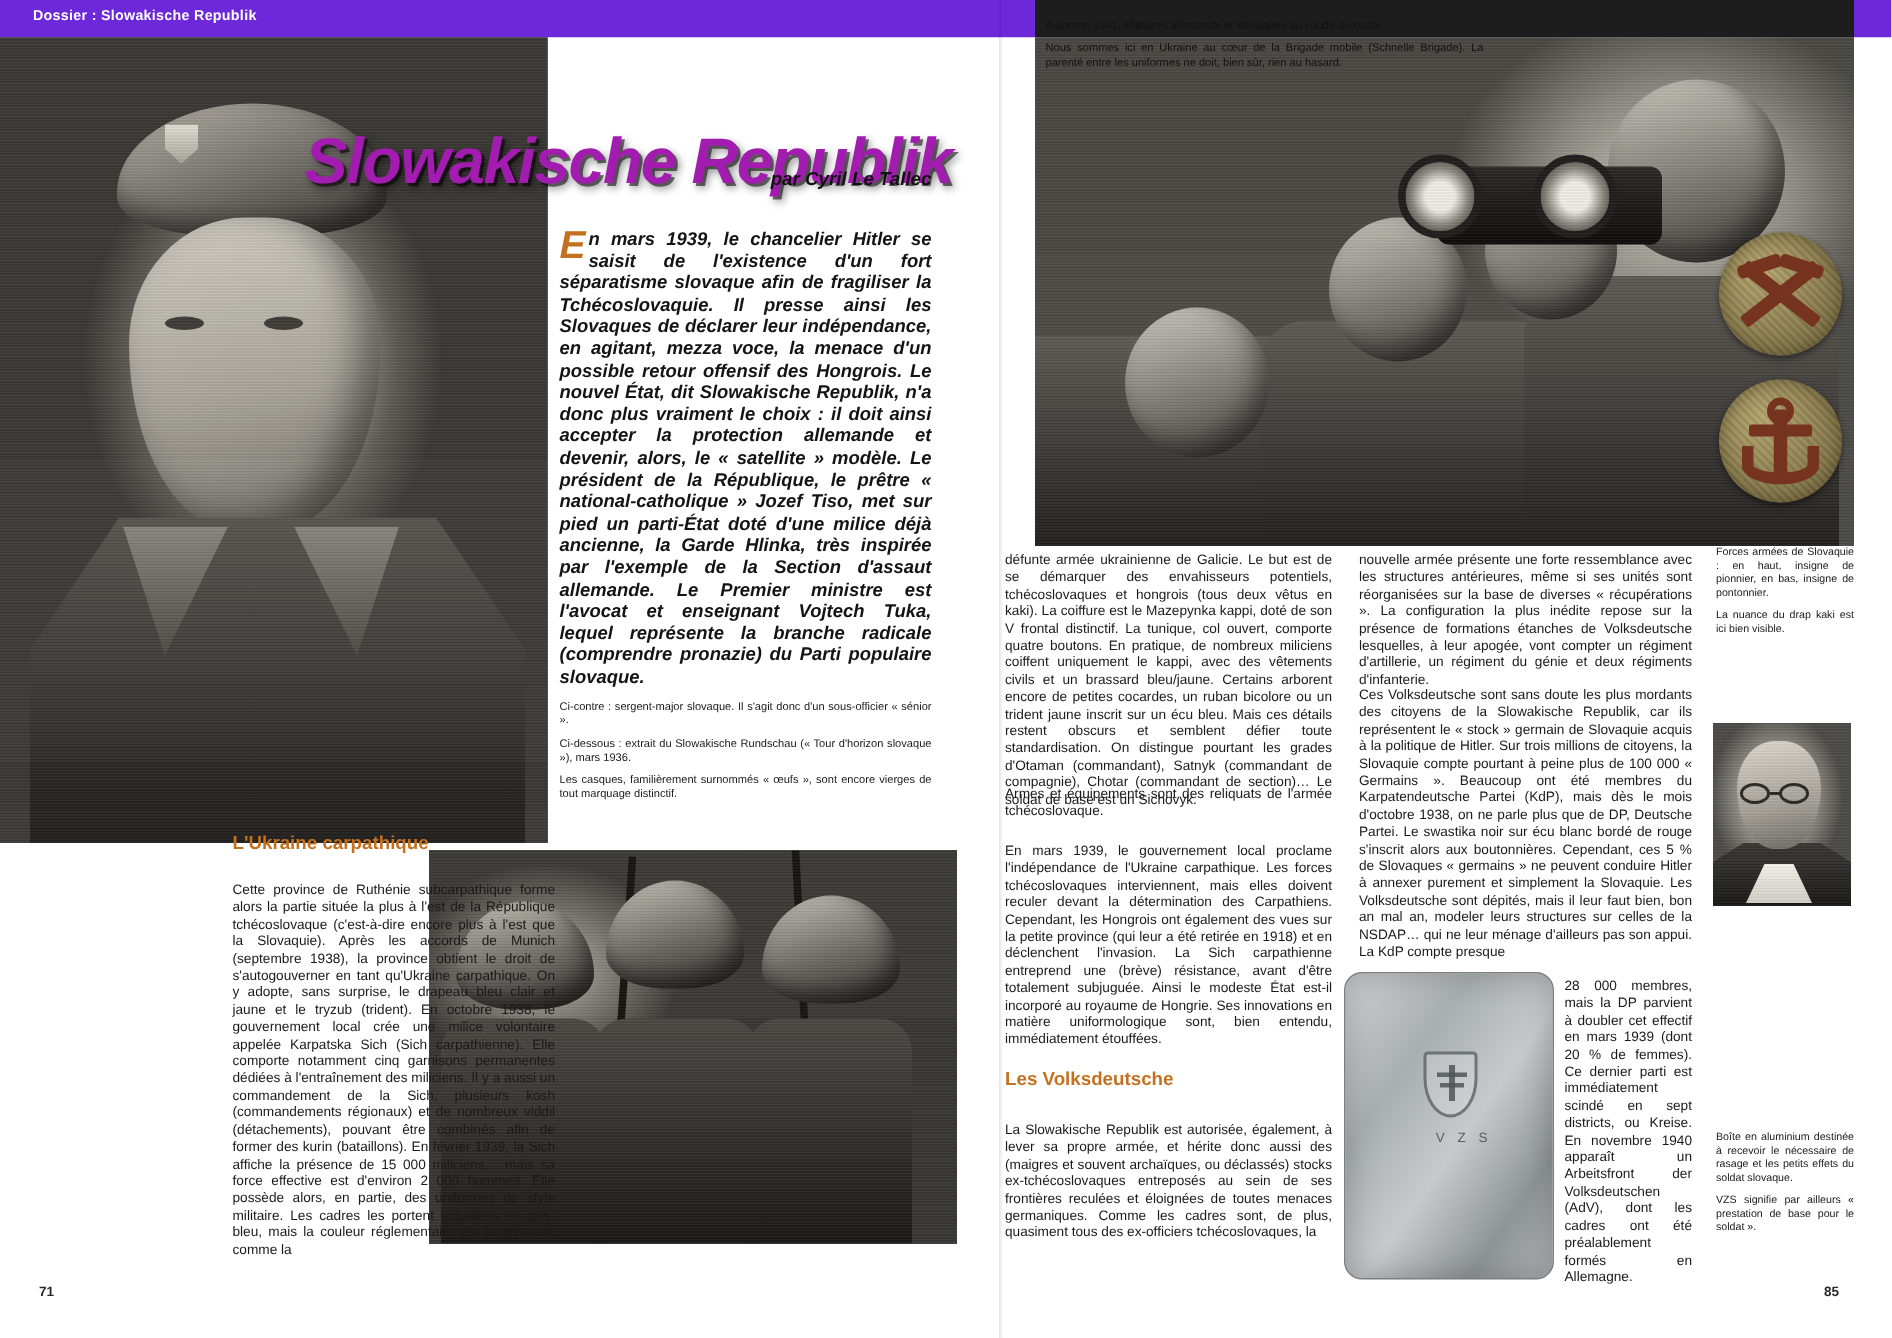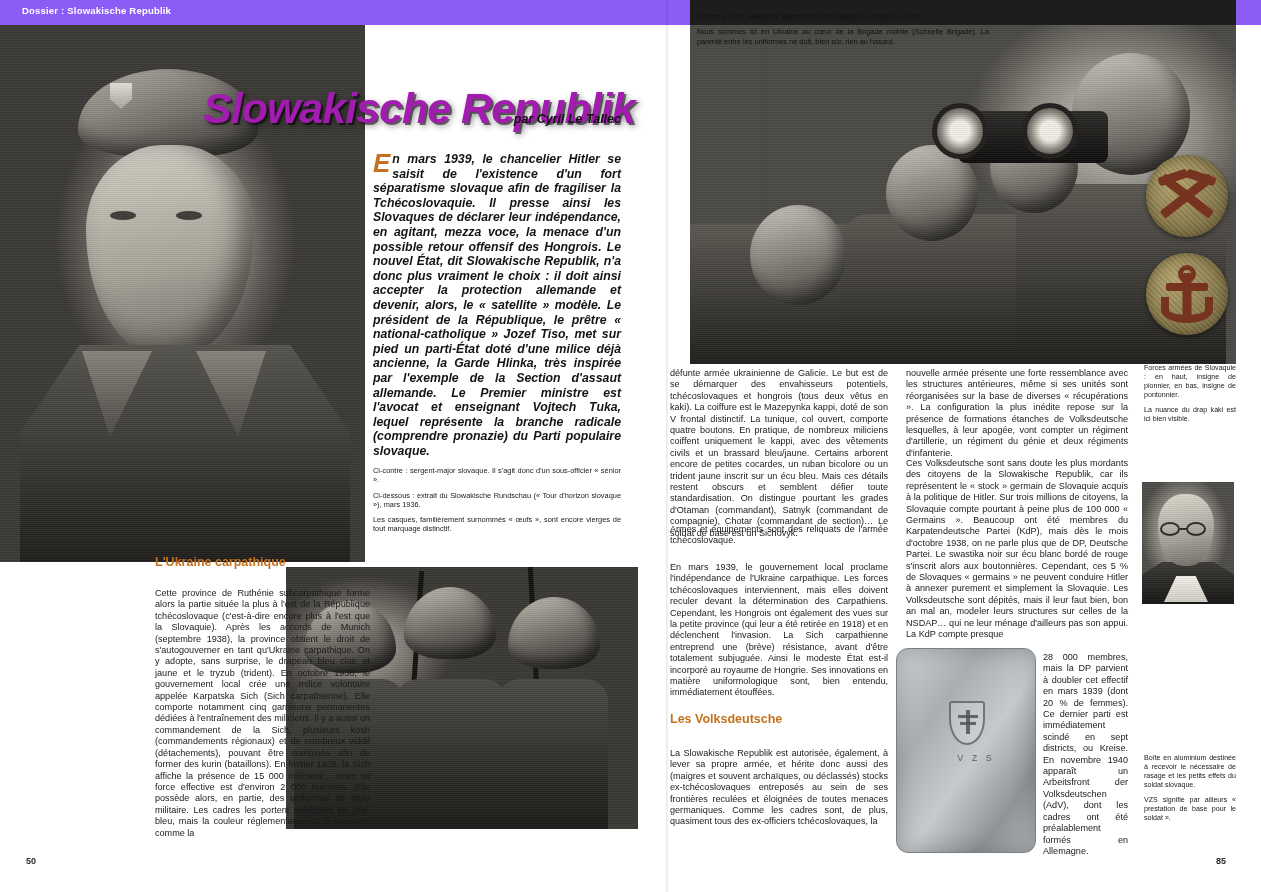--- a/index.html
+++ b/index.html
@@ -9,21 +9,21 @@
     background:#ffffff;
     font-family:"Liberation Sans", sans-serif;
     overflow:hidden;
     position:relative;
   }
   .spread { position:absolute; inset:0; }
 
   
   .header-bar {
     position:absolute; top:0; height:25px;
-    background:#8b5cf6;
+    background:#6d28d9;
   }
   .header-left  { left:0;    width:668px; }
   .header-right { left:668px; width:593px; }
   .dossier-label {
     position:absolute; left:22px; top:5px;
     color:#ffffff; font-size:9.5px; font-weight:bold;
     letter-spacing:.2px; white-space:nowrap;
     font-family:"Liberation Sans", sans-serif;
   }
   .right-hdr-dark {
@@ -327,21 +327,21 @@
     <div class="bdy b2"></div>
     <div class="bdy b3"></div>
     <div class="hlm h1"></div>
     <div class="hlm h2"></div>
     <div class="hlm h3"></div>
   </div>
 
   <div class="secthead" style="left:155px; top:555px; width:215px;">L'Ukraine carpathique</div>
   <div class="bodytext" style="left:155px; top:588px; width:215px;">Cette province de Ruthénie subcarpathique forme alors la partie située la plus à l'est de la République tchécoslovaque (c'est-à-dire encore plus à l'est que la Slovaquie). Après les accords de Munich (septembre 1938), la province obtient le droit de s'autogouverner en tant qu'Ukraine carpathique. On y adopte, sans surprise, le drapeau bleu clair et jaune et le tryzub (trident). En octobre 1938, le gouvernement local crée une milice volontaire appelée Karpatska Sich (Sich carpathienne). Elle comporte notamment cinq garnisons permanentes dédiées à l'entraînement des miliciens. Il y a aussi un commandement de la Sich, plusieurs kosh (commandements régionaux) et de nombreux viddil (détachements), pouvant être combinés afin de former des kurin (bataillons). En février 1939, la Sich affiche la présence de 15 000 miliciens… mais sa force effective est d'environ 2 000 hommes. Elle possède alors, en partie, des uniformes de style militaire. Les cadres les portent volontiers en gris-bleu, mais la couleur réglementaire est le gris-vert, comme la</div>
 
-  <div class="pgnum pg-left">50</div>
+  <div class="pgnum pg-left">71</div>
 
   <div class="photo ph-binocs">
     <div class="torso t3"></div>
     <div class="torso t2"></div>
     <div class="torso t1"></div>
     <div class="head hd4"></div>
     <div class="head hd2"></div>
     <div class="head hd3"></div>
     <div class="head hd1"></div>
     <div class="optic"></div>

